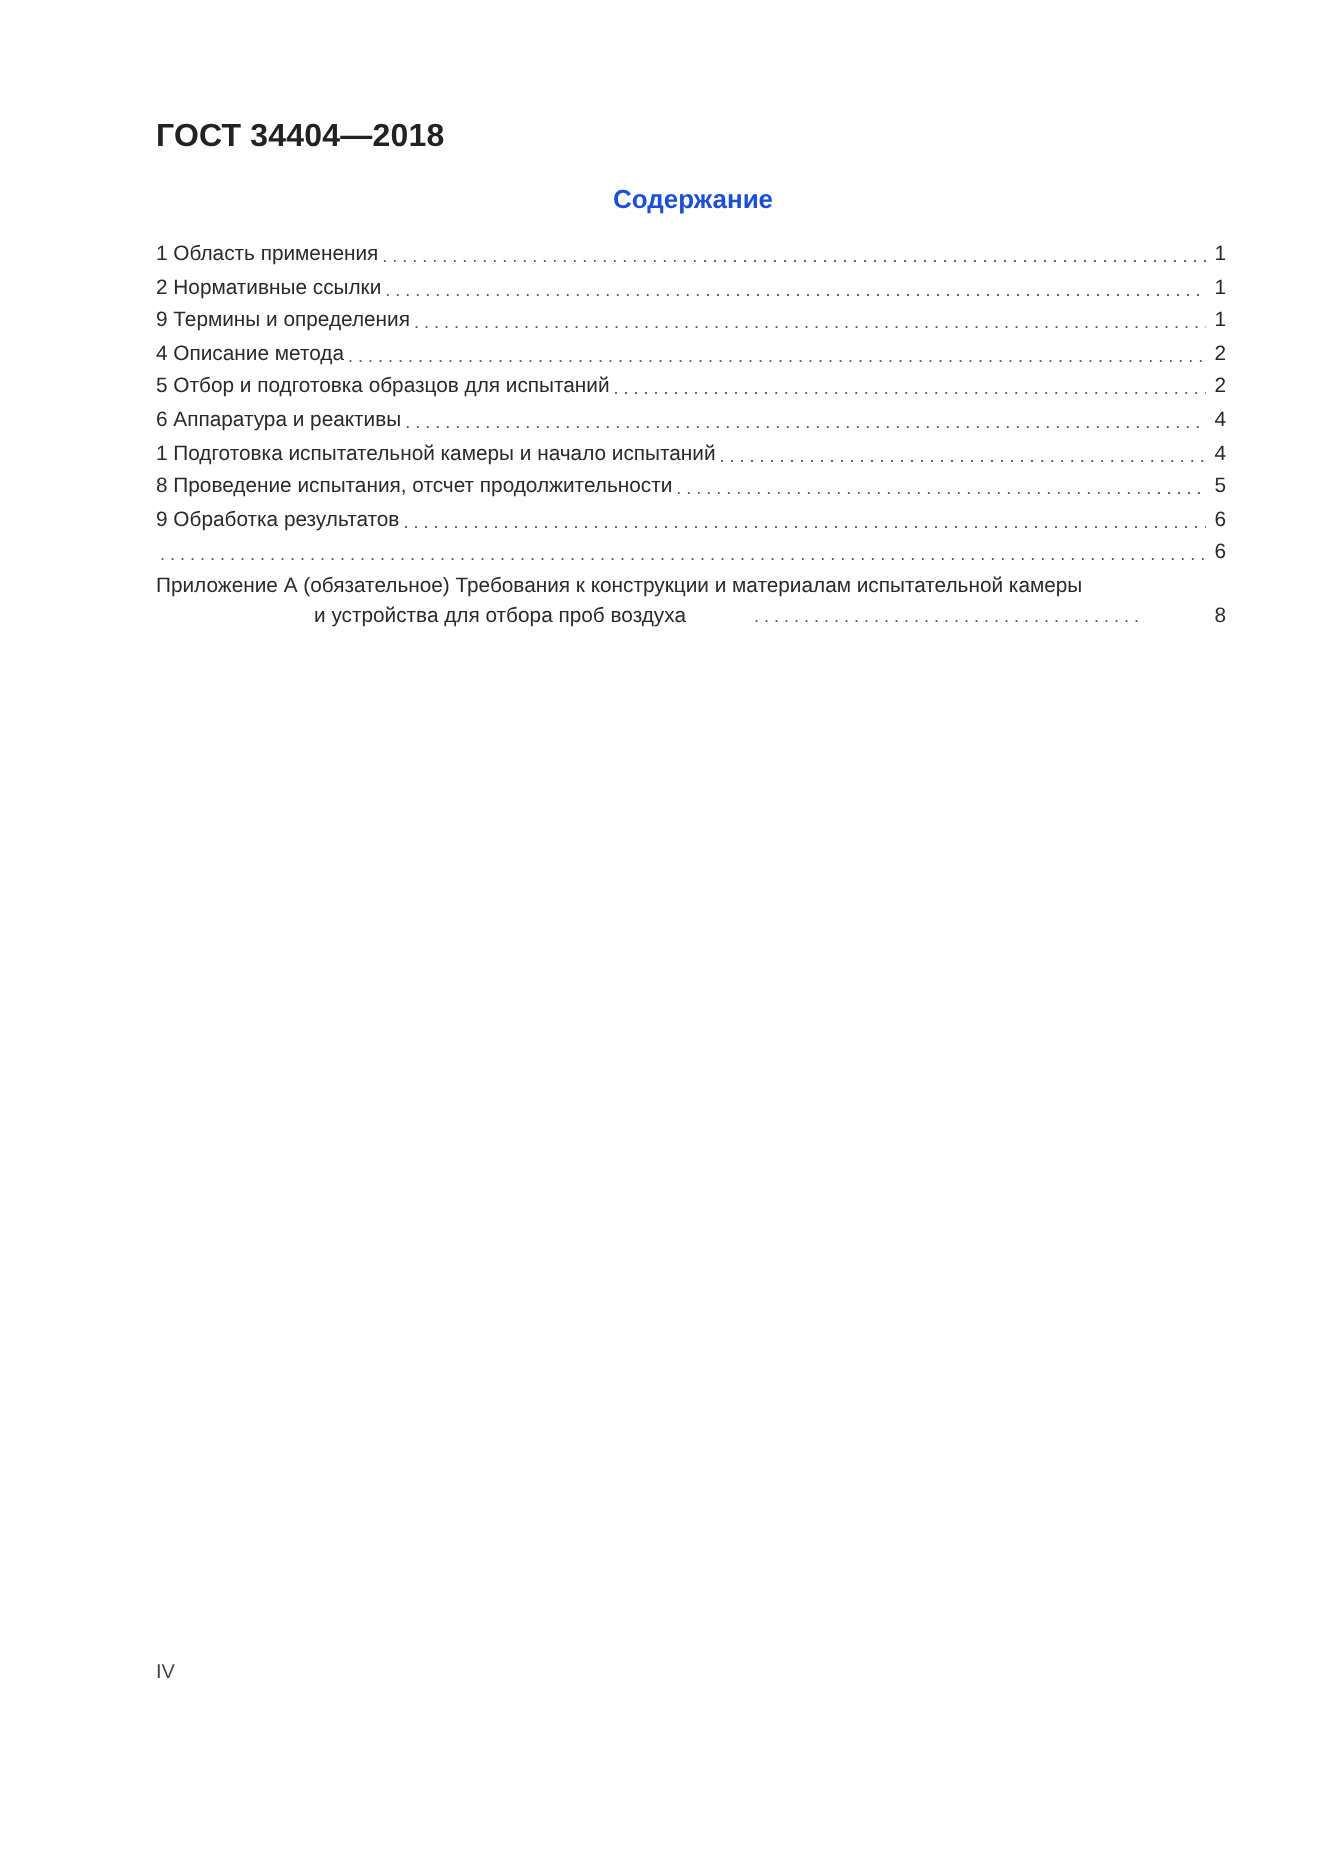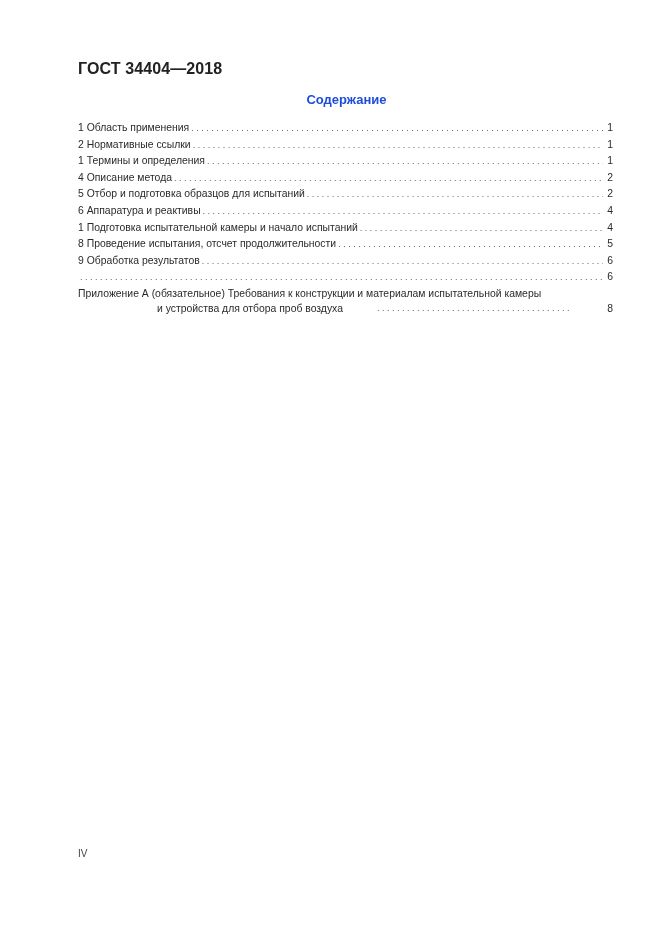--- a/index.html
+++ b/index.html
@@ -78,21 +78,21 @@
     }
     .toc-row.cont {
       padding-left: 79px;
       height: 16px;
       line-height: 15px;
       gap: 32px;
     }
     .page-number {
       position: absolute;
       left: 78px;
-      top: 848px;
+      top: 831px;
       font-size: 10px;
       color: #444;
     }
   </style>
 </head>
 <body>
 
 <div class="header-code">ГОСТ 34404—2018</div>
 
 <div class="toc-title">Содержание</div>
@@ -102,21 +102,21 @@
     <span class="toc-label">1 Область применения</span>
     <span class="toc-dots"></span>
     <span class="toc-page">1</span>
   </div>
   <div class="toc-row">
     <span class="toc-label">2 Нормативные ссылки</span>
     <span class="toc-dots"></span>
     <span class="toc-page">1</span>
   </div>
   <div class="toc-row">
-    <span class="toc-label">1 Термины и определения</span>
+    <span class="toc-label">9 Термины и определения</span>
     <span class="toc-dots"></span>
     <span class="toc-page">1</span>
   </div>
   <div class="toc-row">
     <span class="toc-label">4 Описание метода</span>
     <span class="toc-dots"></span>
     <span class="toc-page">2</span>
   </div>
   <div class="toc-row">
     <span class="toc-label">5 Отбор и подготовка образцов для испытаний</span>

